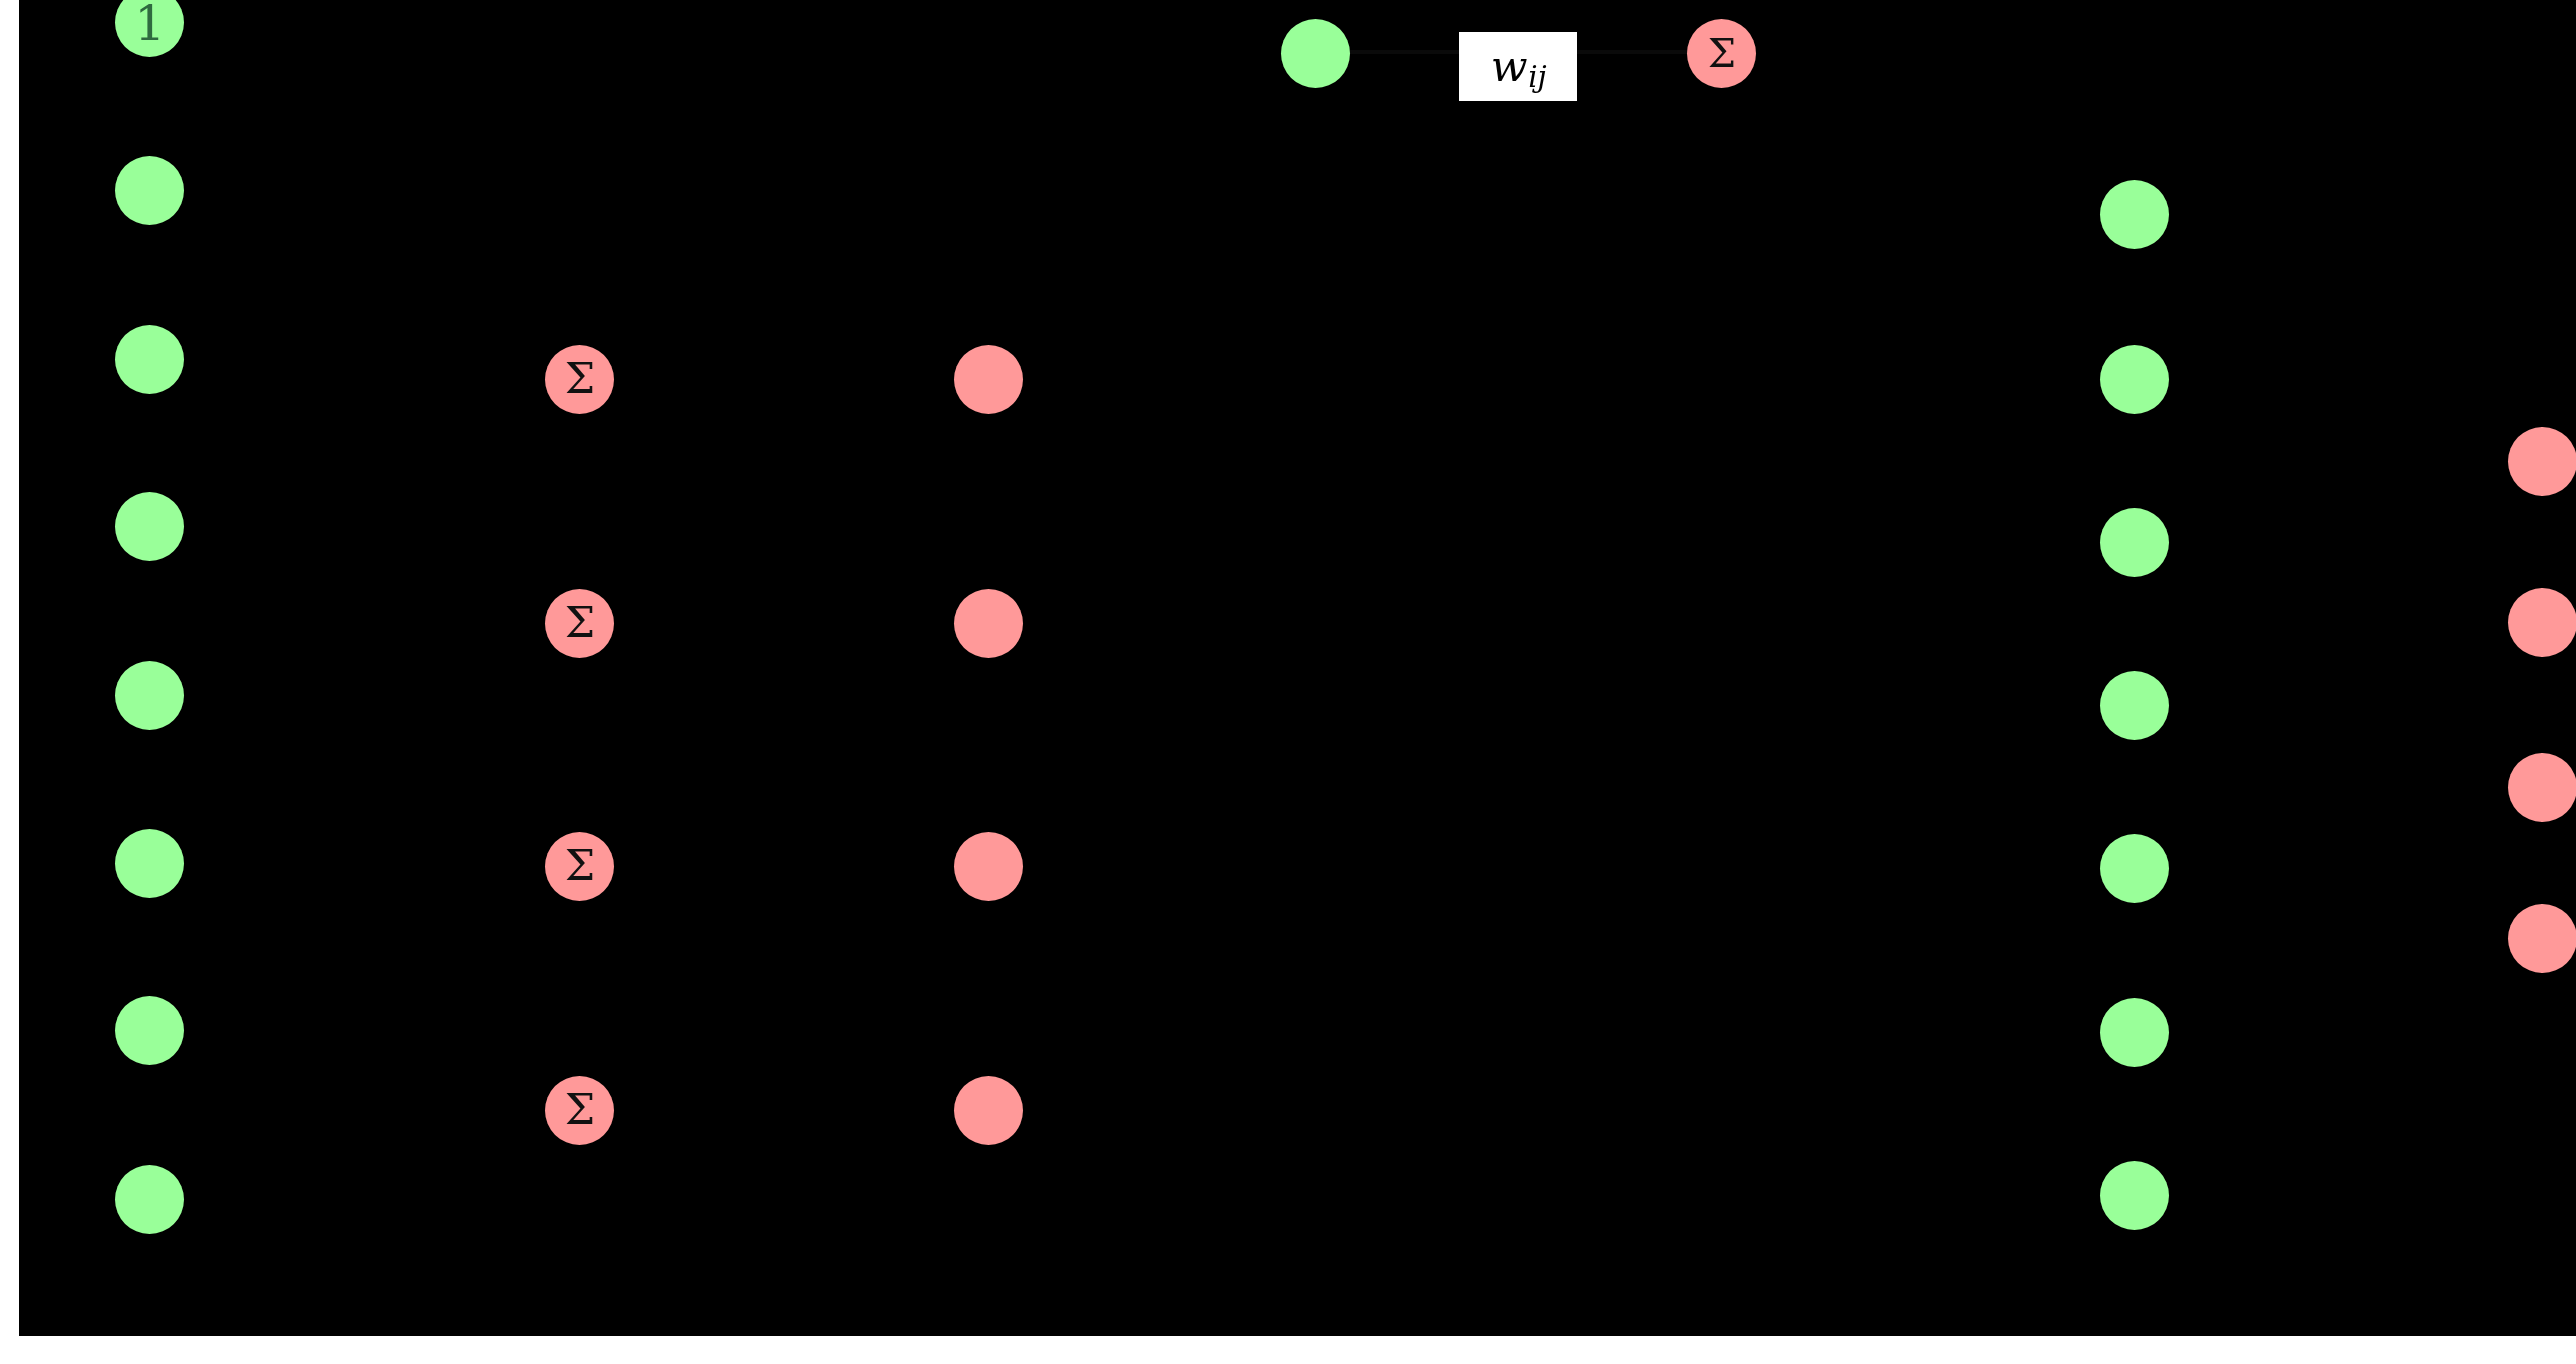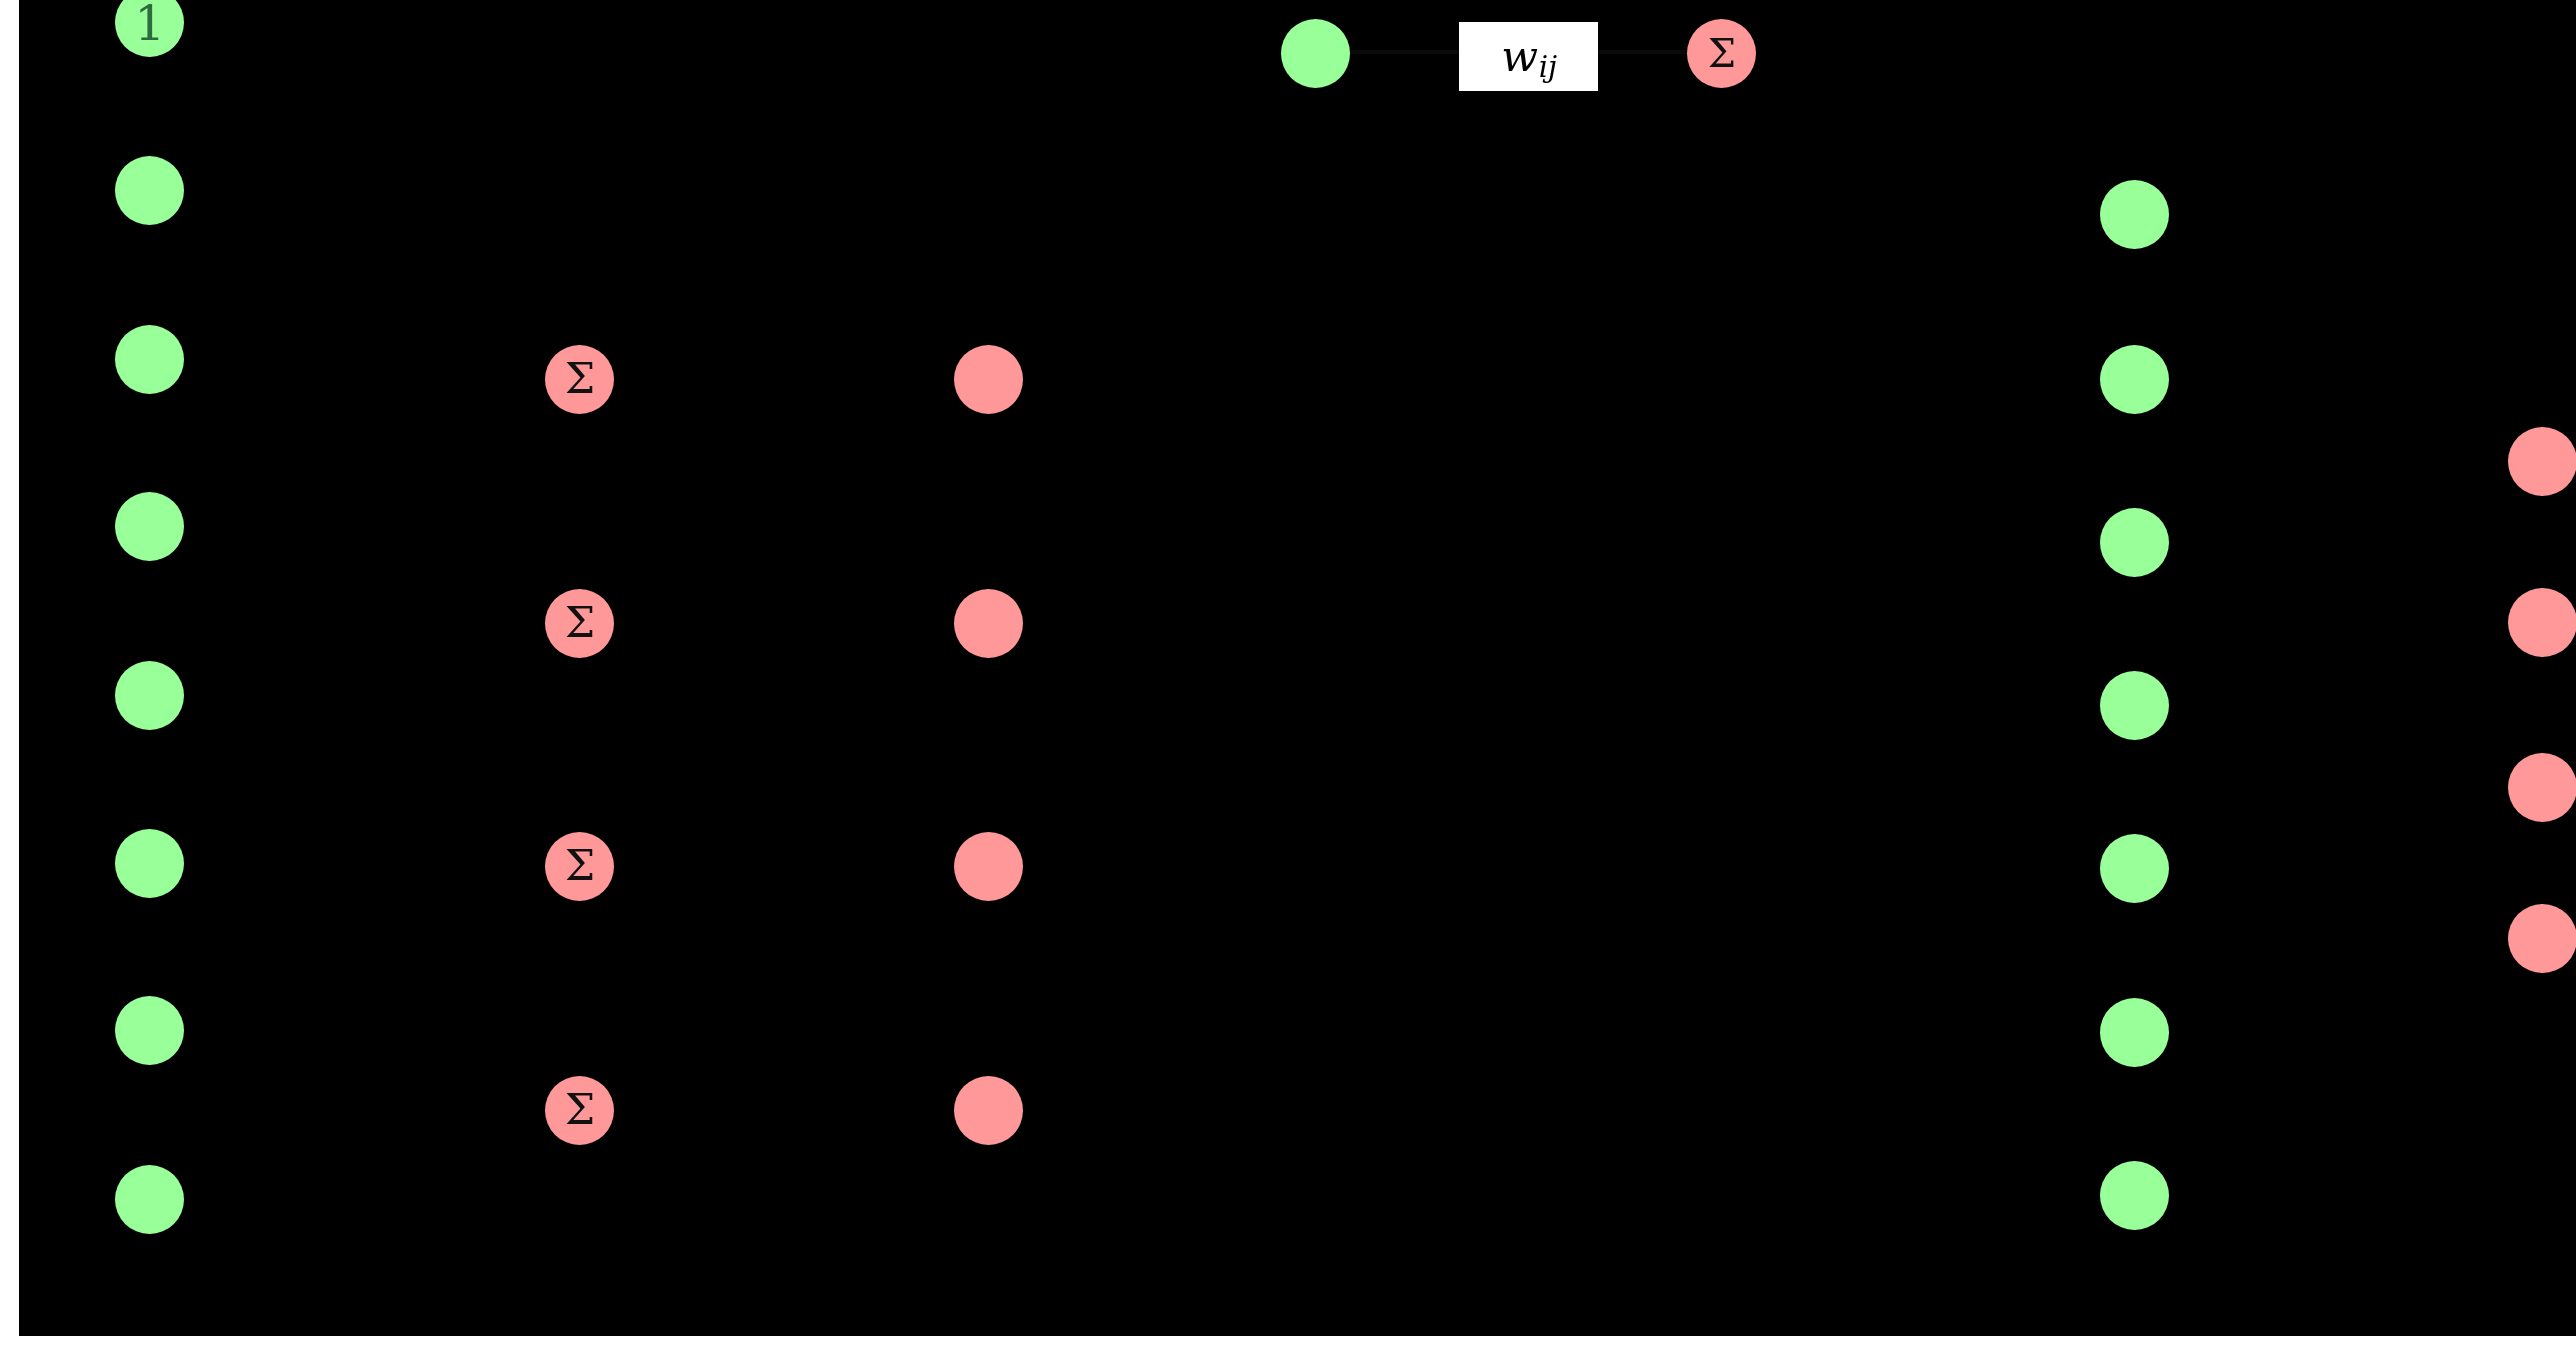--- a/index.html
+++ b/index.html
@@ -103,21 +103,21 @@
 
 <div id="canvas">
   <div id="panel">
 
     <div class="legend-line" style="left:1310px; top:50px; width:388px;"></div>
 
     <div class="node green" style="left:1262px; top:19.4px; width:69px; height:69px;">
       <span class="node-label"></span>
     </div>
 
-    <div class="weight-box" style="left:1440px; top:22px; width:139px; height:69px;">
+    <div class="weight-box" style="left:1440px; top:32px; width:118px; height:69px;">
       <span class="weight-text"><span>w</span><sub>ij</sub></span>
     </div>
 
     <div class="node pink" style="left:1668px; top:19.4px; width:69px; height:69px;">
       <span class="node-label label-sigma-legend">Σ</span>
     </div>
 
     <div class="node green" style="left:96px; top:-11.8px; width:69px; height:69px;">
       <span class="node-label label-one">1</span>
     </div>

